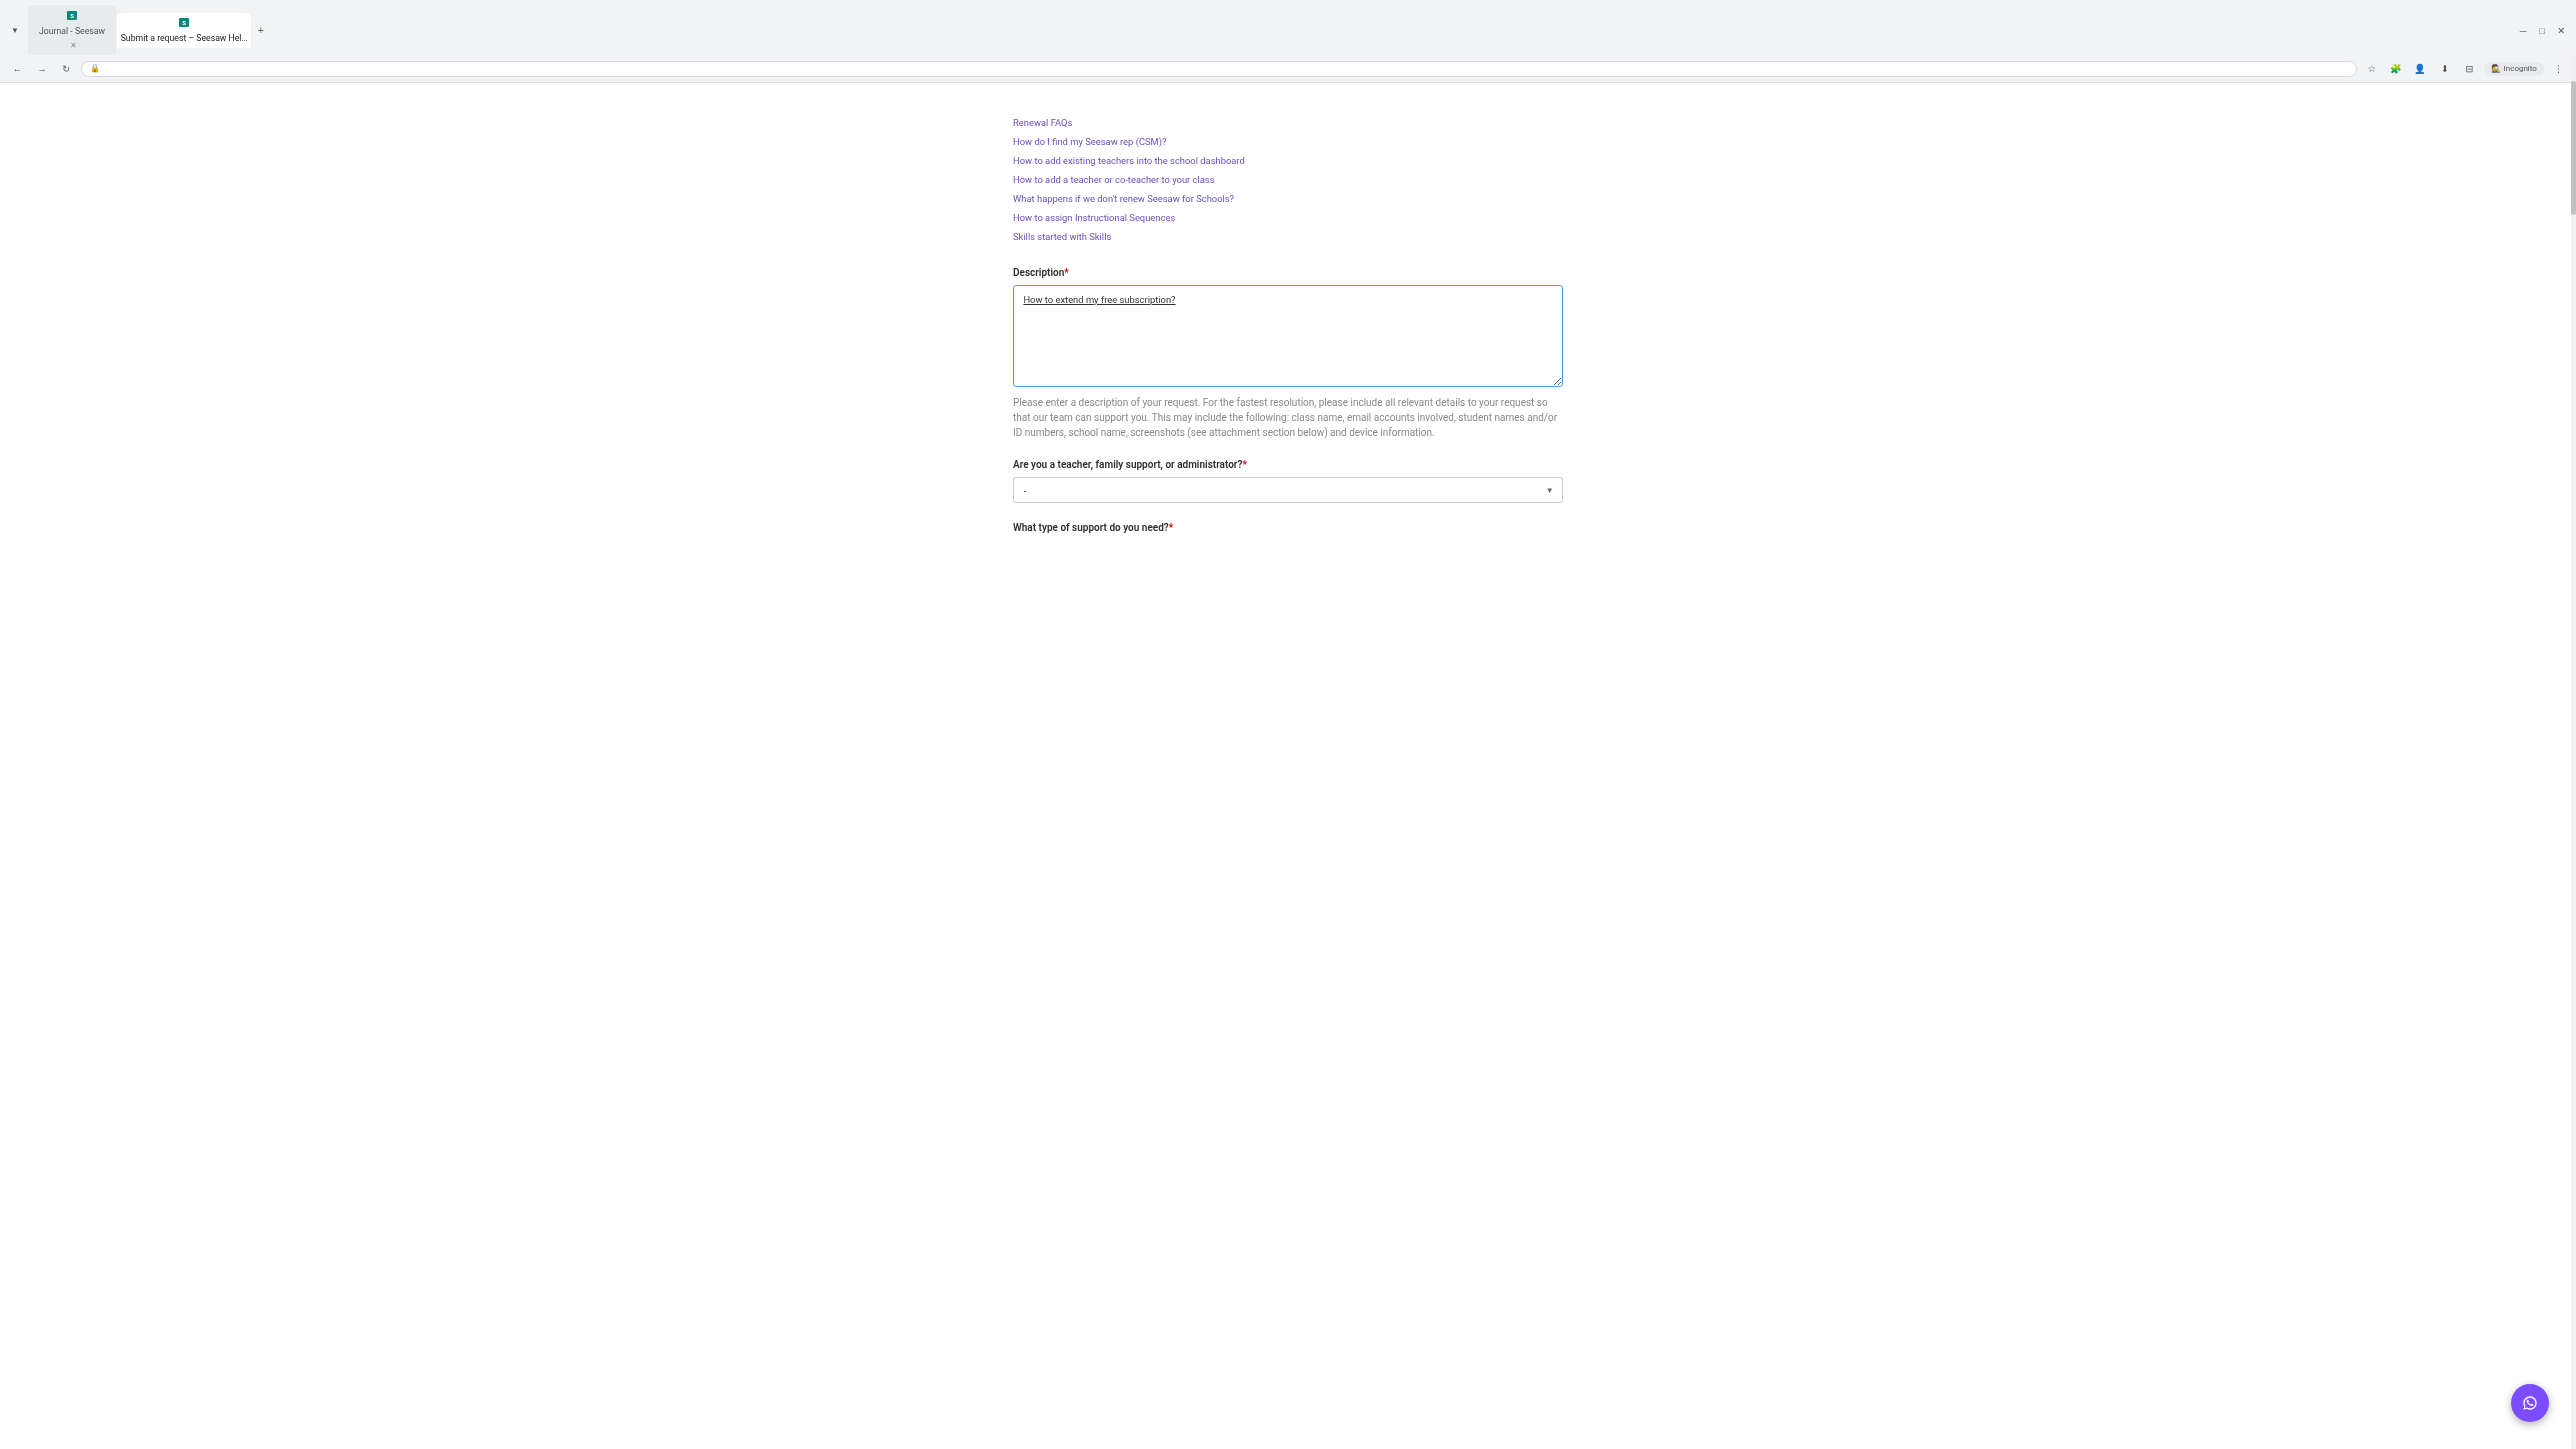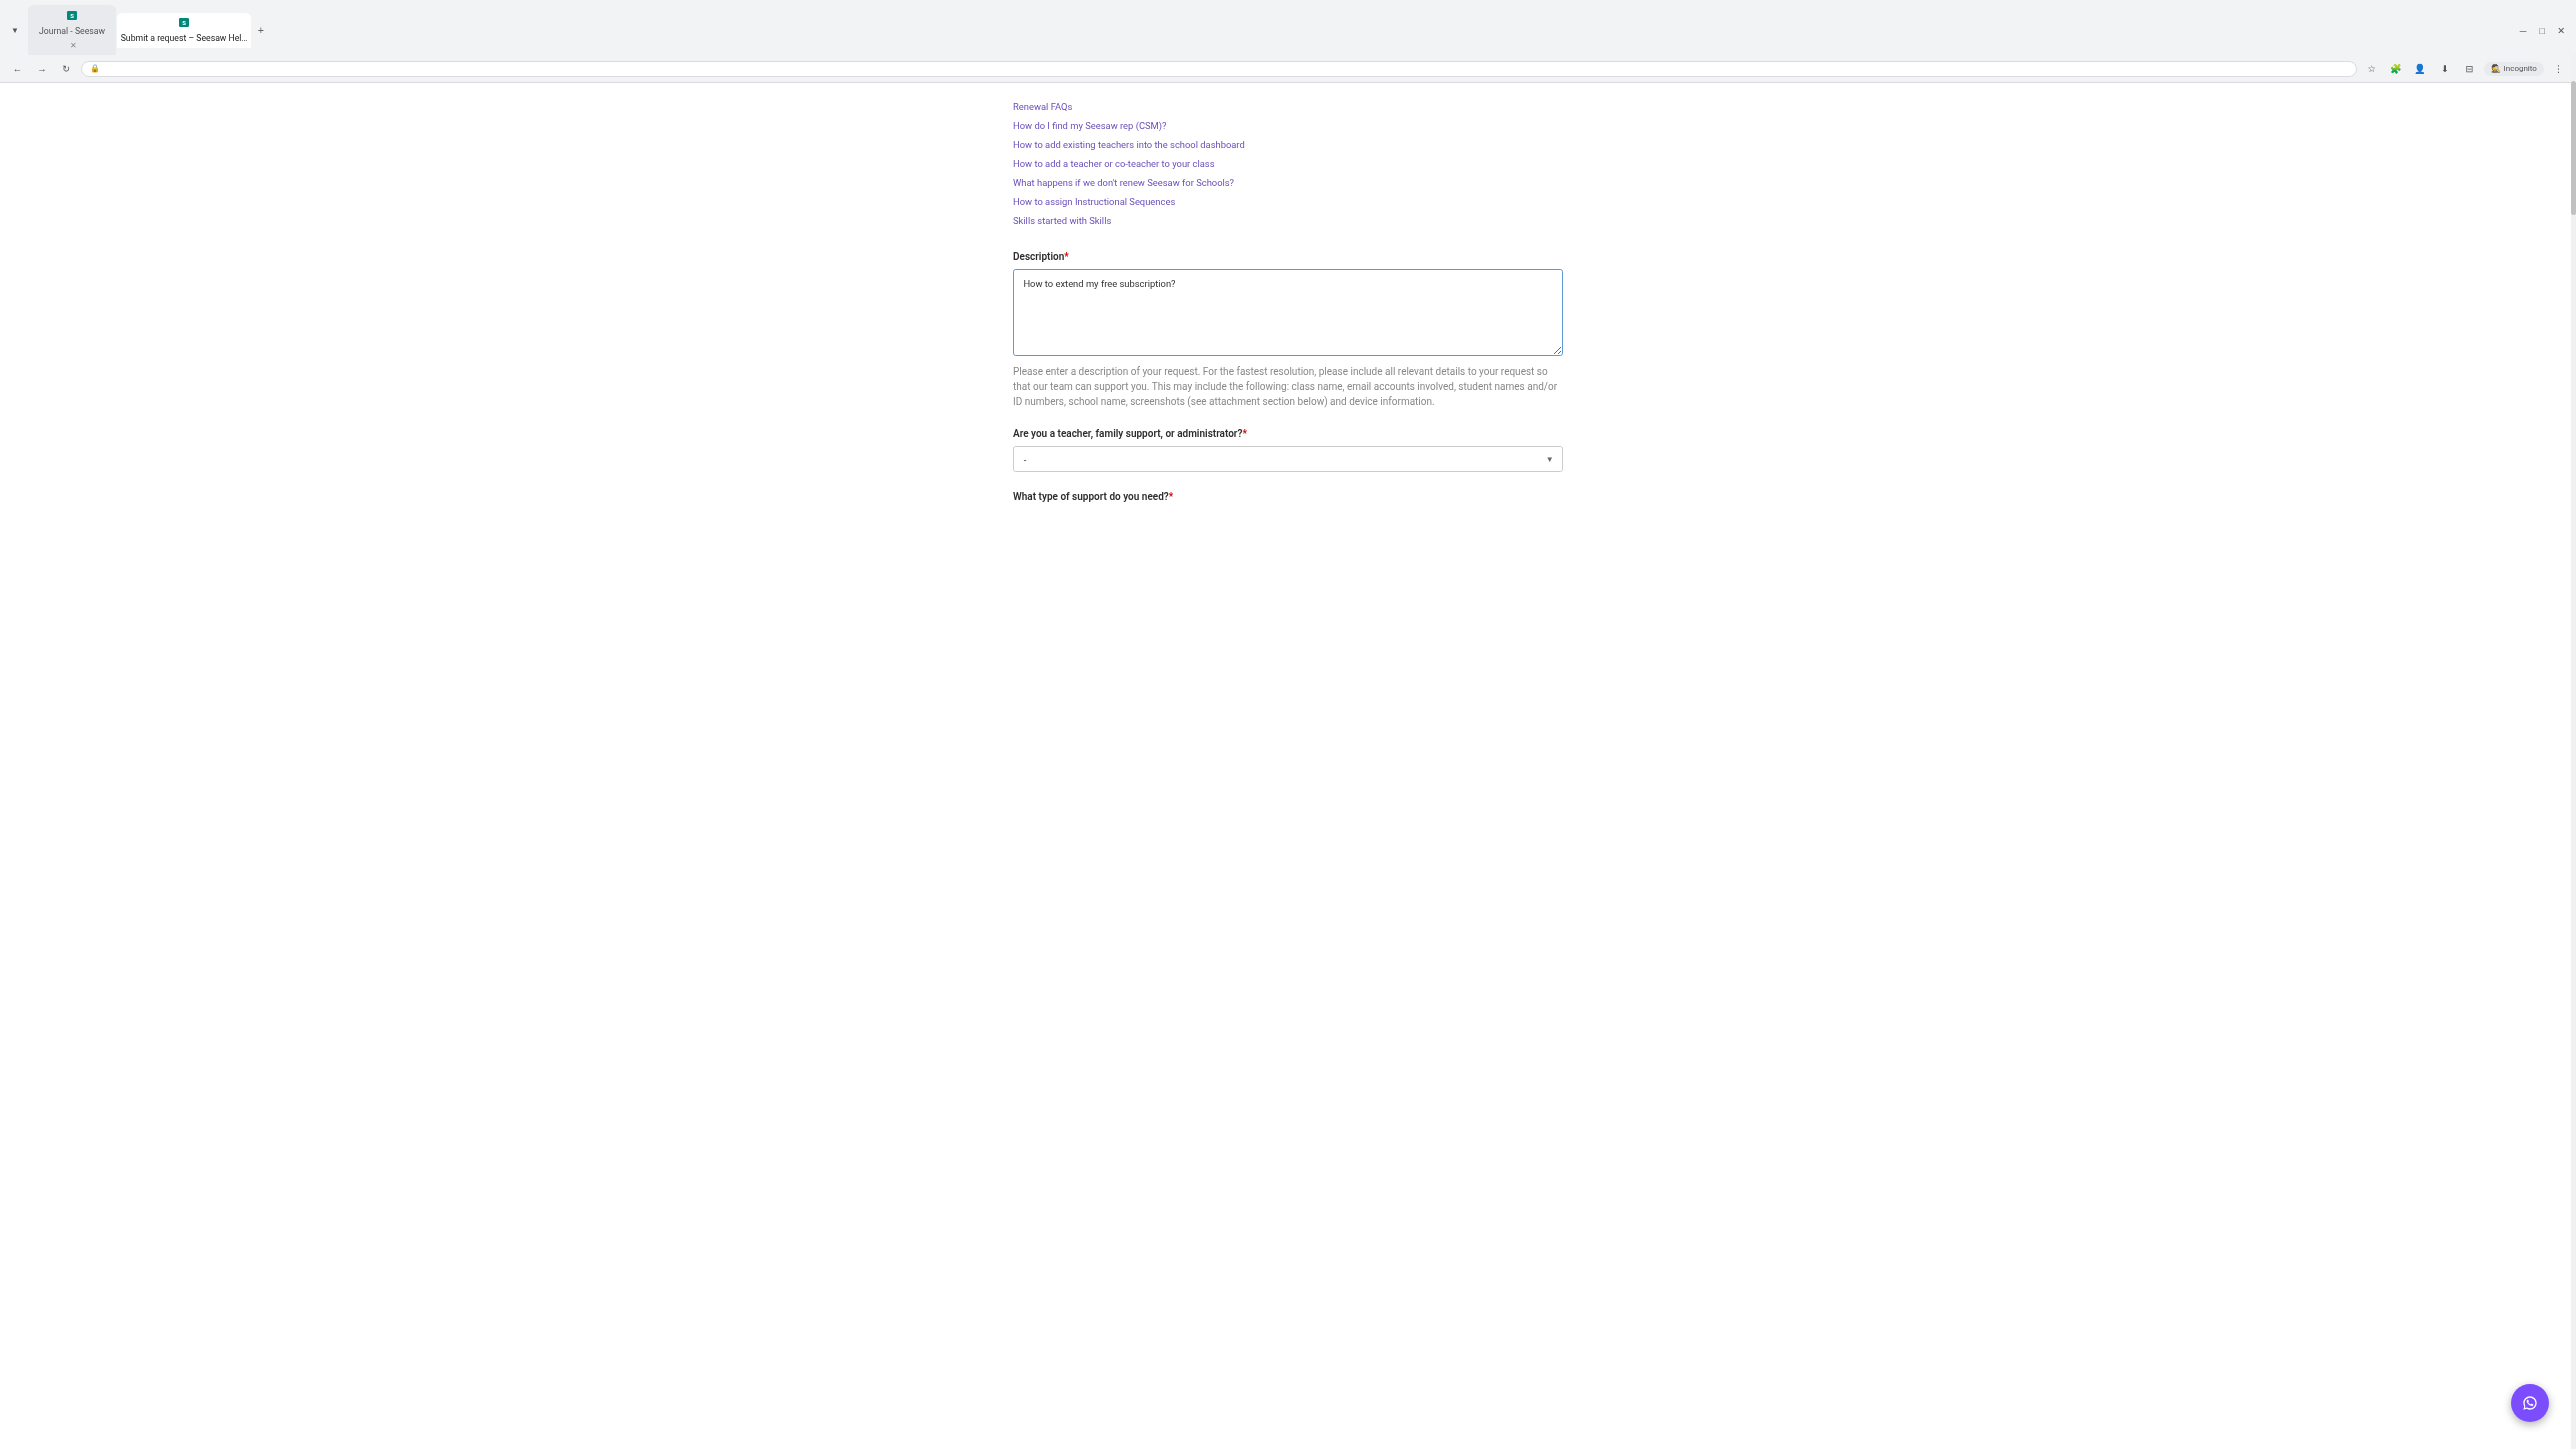--- a/index.html
+++ b/index.html
@@ -137,21 +137,21 @@
       background: #e8eaed;
       border-radius: 8px;
       padding: 2.7px 6.7px;
       font-size: 8px;
       color: #555;
     }
 
     
     .page-content {
       max-width: 604px;
-      margin: 0 auto;
+      margin: 16px auto;
       padding: 13.4px 27px 40px 27px;
     }
 
     .related-links {
       margin-bottom: 21.5px;
     }
 
     .related-link {
       display: block;
       color: #6b4fbb;
@@ -175,29 +175,30 @@
       align-items: center;
       gap: 0;
     }
 
     .required-star {
       color: #cc0000;
     }
 
     .description-textarea {
       width: 100%;
-      height: 87px;
+      height: 102px;
       padding: 8px 9.4px;
       border: 1.3px solid #5b9bd5;
       border-radius: 2.7px;
       font-size: 9.4px;
       color: #333;
       resize: vertical;
       outline: none;
       font-family: inherit;
+      text-decoration: underline;
     }
 
     .helper-text {
       margin-top: 5.4px;
       font-size: 10px;
       color: #888;
       line-height: 1.5;
     }
 
     .select-wrapper {

